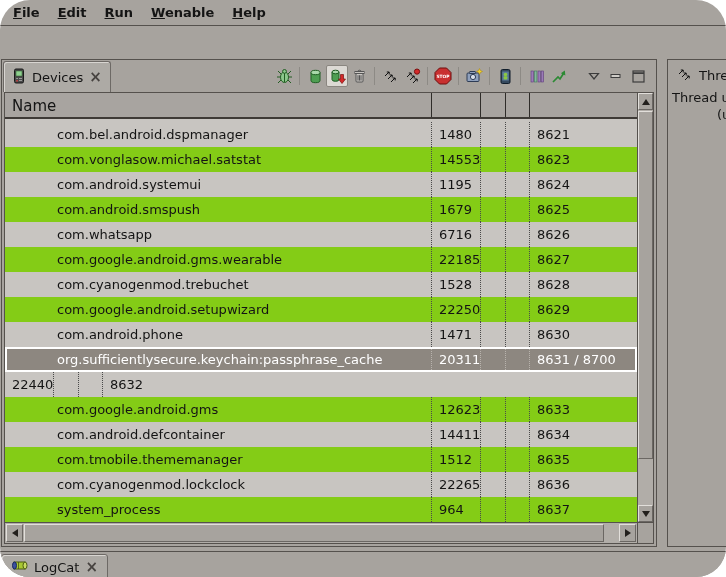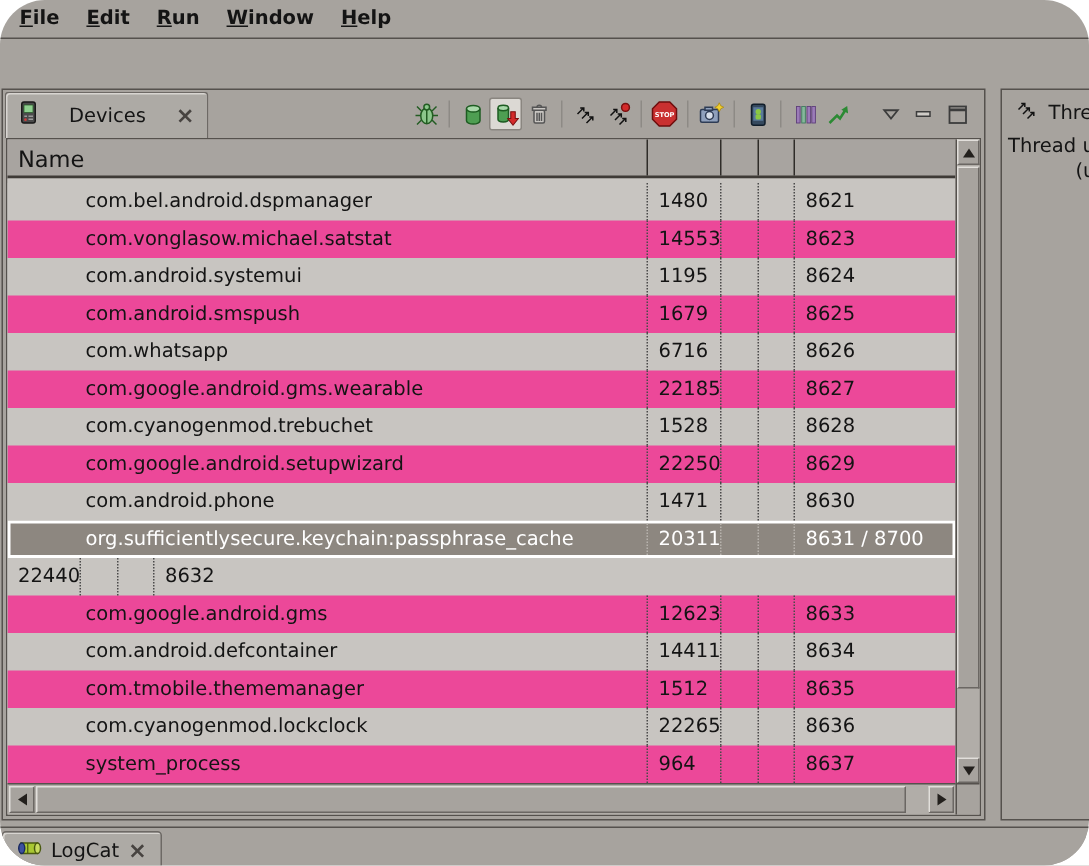--- a/index.html
+++ b/index.html
@@ -17,21 +17,21 @@
   .menu-item { padding:3px 9px; font-weight:bold; font-size:13px; cursor:default; }
   .mnemonic { text-decoration:underline; }
   
   .devices-panel {
     position:absolute; left:1px; top:59px; width:656px; height:488px;
     background:#a7a39e; border:1px solid #55514d; box-sizing:border-box;
   }
   .tabbar { position:relative; height:32px; }
   .view-tab {
     position:absolute; left:1px; top:1px; height:31px; display:flex; align-items:center;
-    gap:20px; padding:0 8px; background:#adaaa5; border:1px solid #6d6965; border-bottom:none;
+    gap:6px; padding:0 8px; background:#adaaa5; border:1px solid #6d6965; border-bottom:none;
     border-radius:3px 3px 0 0; box-sizing:border-box; box-shadow:inset 1px 1px 0 #d8d5d1;
   }
   .tab-label { font-size:13px; }
   .close-glyph { font-weight:bold; font-size:15px; line-height:12px; color:#474340; }
   .toolbar { position:absolute; right:7px; top:5px; display:flex; align-items:center; height:22px; }
   .tool { width:22px; height:22px; display:flex; align-items:center; justify-content:center; }
   .tool.active { background:#dcd9d4; border:1px solid #8a8680; border-radius:2px; box-sizing:border-box; }
   .tsep { width:1px; height:18px; background:#8d8a85; margin:0 4px; }
   .winctl-gap { width:14px; }
   
@@ -44,21 +44,21 @@
     background:#a8a4a0; border-bottom:2px solid #3e3a36; box-sizing:border-box;
   }
   .th { border-right:1px solid #2f2c29; padding:4px 0 0 7px; box-sizing:border-box; font-size:15px; overflow:hidden; white-space:nowrap; }
   .th:last-child { border-right:none; }
   .th1 { width:427px; } .th2 { width:49px; } .th3 { width:25px; } .th4 { width:24px; } .th5 { flex:1; }
   .table-body {
     position:absolute; left:0; right:16px; top:26px; bottom:21px;
     background:#c8c5c1; overflow:hidden; padding-top:3px; box-sizing:border-box;
   }
   .trow { height:25px; display:flex; background:#c8c5c1; box-sizing:border-box; }
-  .trow.alt { background:#ec4899; }
+  .trow.alt { background:#84cc16; }
   .trow.selected { background:#8d8780; color:#ffffff; border:2px solid #ffffff;align-items:flex-end; }
   .cell {
     height:100%; display:flex; align-items:center; box-sizing:border-box;
     border-right:1px dotted #4a4a4a; overflow:hidden; white-space:nowrap; font-size:13px;
   }
   .cell:last-child { border-right:none; }
   .trow.selected .cell { border-right-color:#b8b3ad; }
   .c-name { width:427px; padding-left:52px; }
   .trow.selected .c-name { width:425px; padding-left:50px; }
   .c-pid { width:49px; padding-left:7px; }
@@ -115,21 +115,21 @@
 </style>
 </head>
 <body>
 
 <div id="screen">
 
   <div class="menubar">
     <div class="menu-item"><span class="mnemonic">F</span><span>ile</span></div>
     <div class="menu-item"><span class="mnemonic">E</span><span>dit</span></div>
     <div class="menu-item"><span class="mnemonic">R</span><span>un</span></div>
-    <div class="menu-item"><span class="mnemonic">W</span><span>indow</span></div>
+    <div class="menu-item"><span class="mnemonic">W</span><span>enable</span></div>
     <div class="menu-item"><span class="mnemonic">H</span><span>elp</span></div>
   </div>
 
   <div class="devices-panel">
     <div class="tabbar">
       <div class="view-tab">
         <span>
           <svg width="14" height="16" viewBox="0 0 14 16">
               <rect x="2.5" y="1" width="9" height="14" rx="1.5" fill="#4a4a4a" stroke="#191919"></rect>
               <rect x="4" y="3" width="6" height="5" fill="#8fd08f" stroke="#2a5a2a" stroke-width="0.5"></rect>

